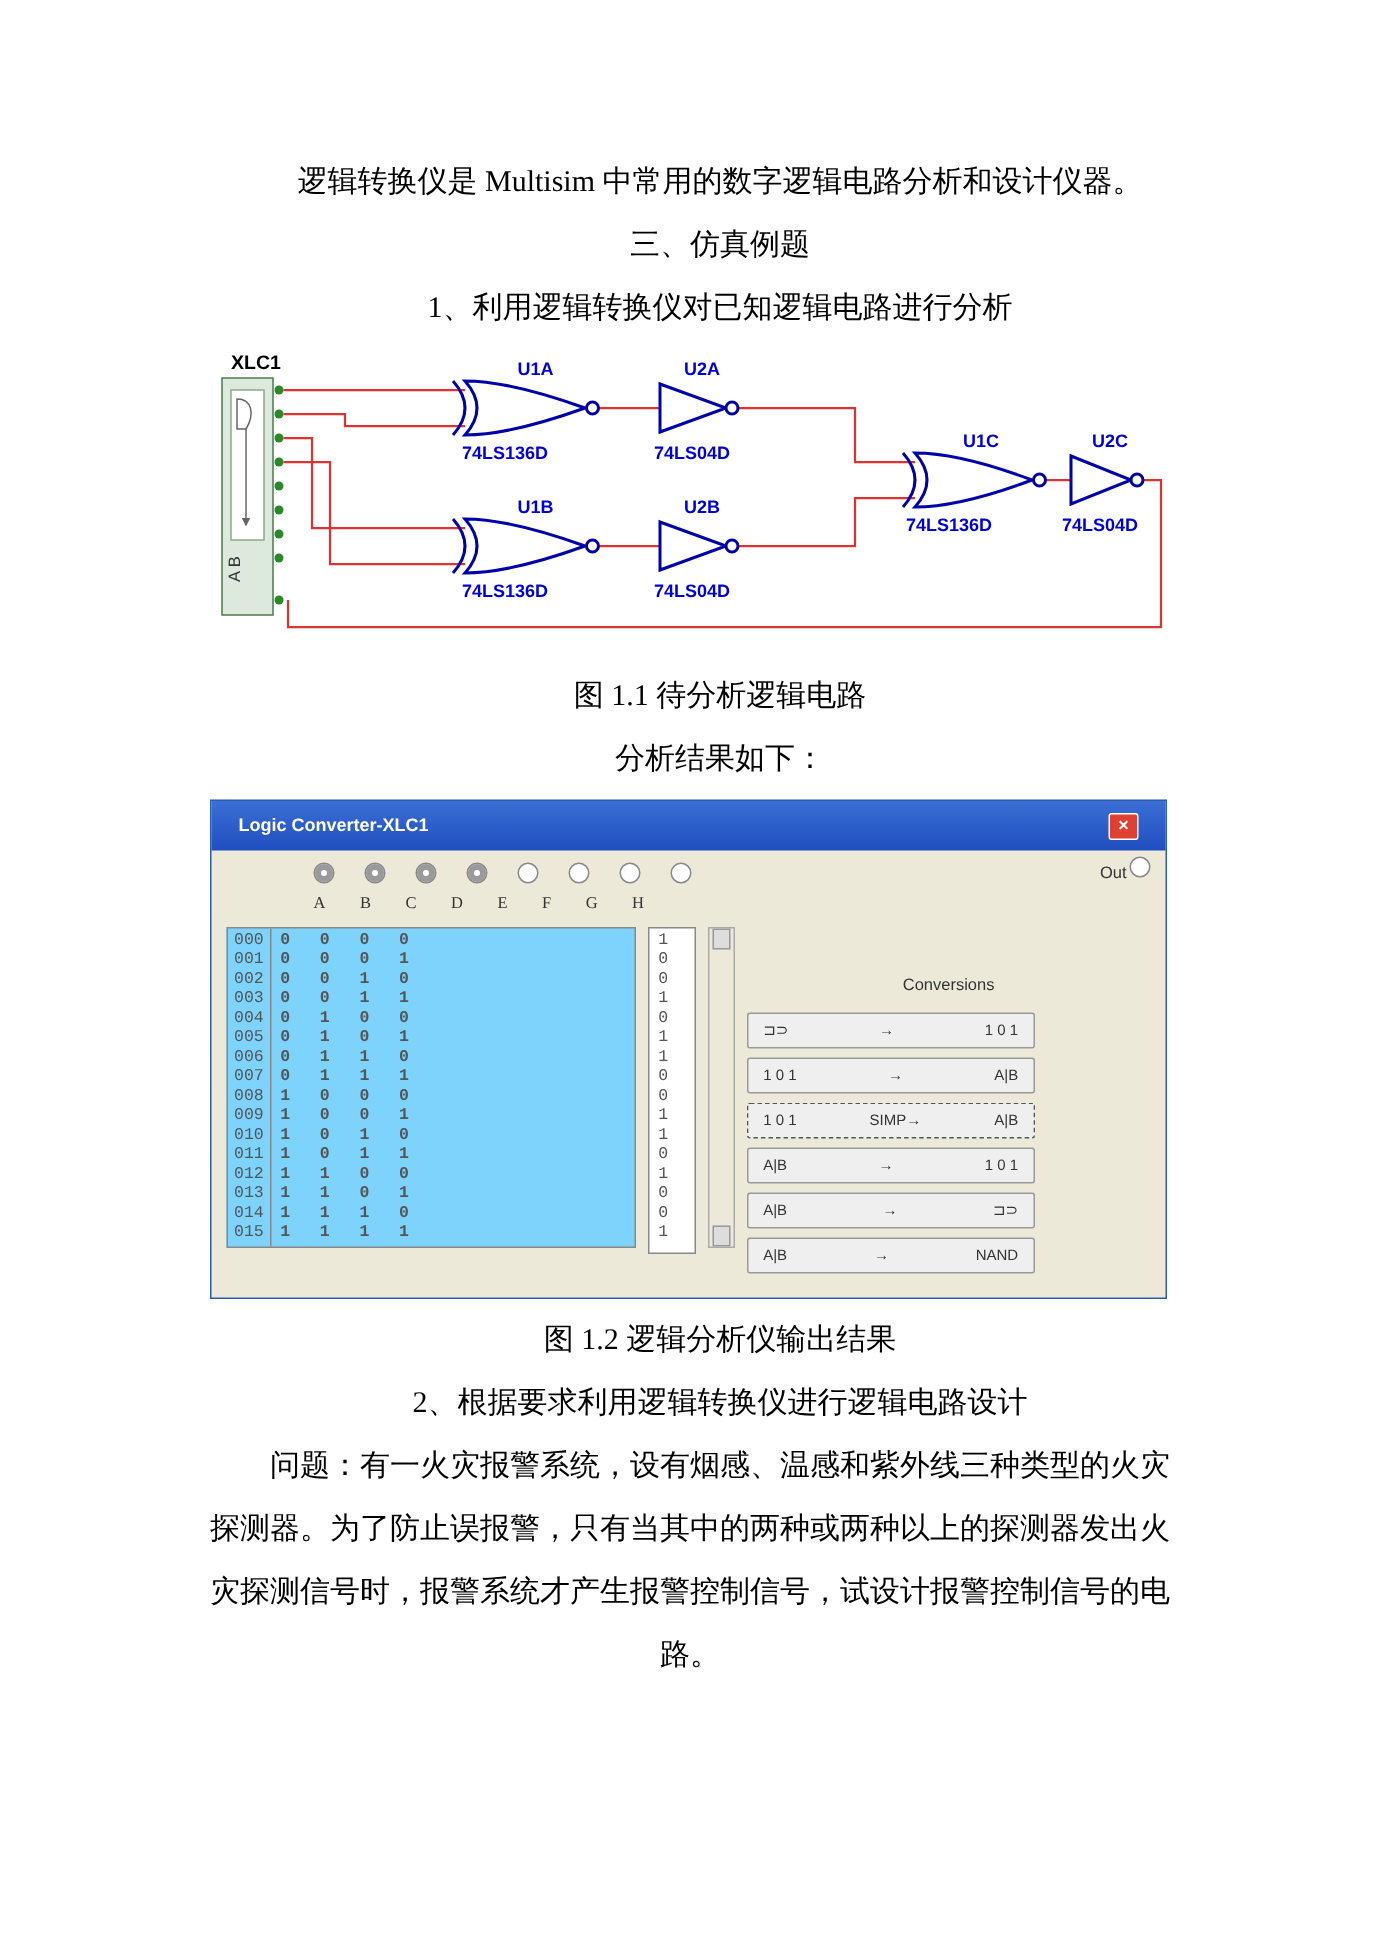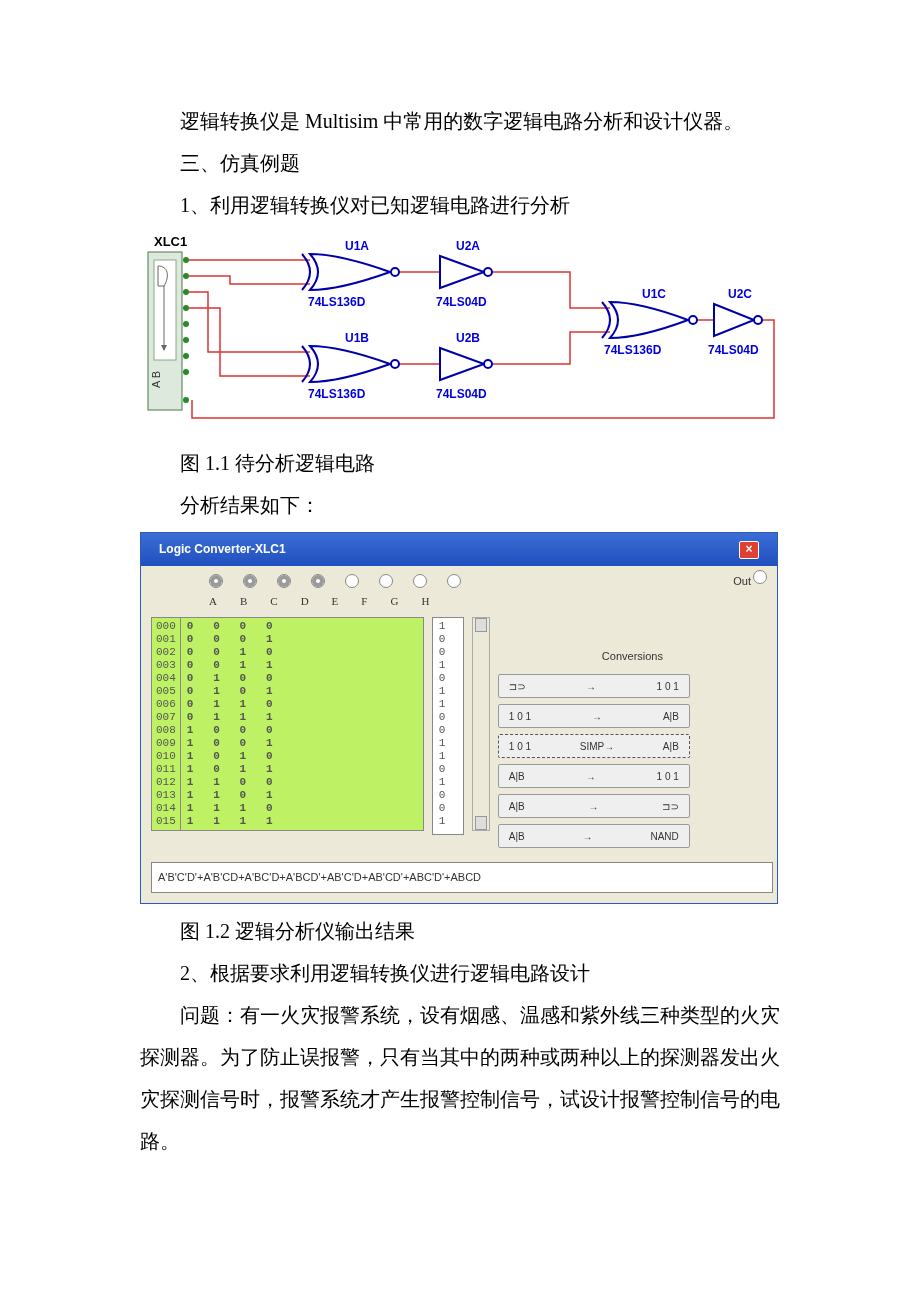--- a/index.html
+++ b/index.html
@@ -83,21 +83,21 @@
     right: 26px; top: 4px;
     color: #333;
   }
   .lc-main {
     display: flex;
     gap: 8px;
     margin-top: 4px;
   }
   .lc-table-wrap {
     display: flex;
-    background: #bef264;
+    background: #7dd3fc;
     border: 1px solid #888;
     height: 212px;
     overflow: hidden;
     flex: 0 0 auto;
   }
   .lc-idx {
     border-right: 1px solid #888;
     padding: 2px 4px;
     font-family: "Courier New", monospace;
     font-size: 11px;
@@ -179,21 +179,21 @@
   }
   .watermark {
     position: absolute;
     font-size: 46px;
     color: #eee;
     font-family: Arial, sans-serif;
     letter-spacing: 2px;
     pointer-events: none;
     z-index: 0;
   }
-  .p { margin: 0; }
+  .p { margin: 0; text-align: center; }
 </style>
 </head>
 <body>
 
 <div class="page">
 
   <p class="p indent">逻辑转换仪是 Multisim 中常用的数字逻辑电路分析和设计仪器。</p>
   <p class="p indent">三、仿真例题</p>
   <p class="p indent">1、利用逻辑转换仪对已知逻辑电路进行分析</p>
 
@@ -397,21 +397,20 @@
                 </div>
                 <div class="lc-btn">
                   <span>A|B</span>
                   <span>→</span>
                   <span>NAND</span>
                 </div>
               </div>
           </div>
         </div>
 
-        <div class="lc-expr">A'B'C'D'+A'B'CD+A'BC'D+A'BCD'+AB'C'D+AB'CD'+ABC'D'+ABCD</div>
       </div>
     </div>
   </div>
 
   <p class="p indent">图 1.2 逻辑分析仪输出结果</p>
   <p class="p indent">2、根据要求利用逻辑转换仪进行逻辑电路设计</p>
   <p class="p indent">问题：有一火灾报警系统，设有烟感、温感和紫外线三种类型的火灾探测器。为了防止误报警，只有当其中的两种或两种以上的探测器发出火灾探测信号时，报警系统才产生报警控制信号，试设计报警控制信号的电路。</p>
 
 </div>
 

